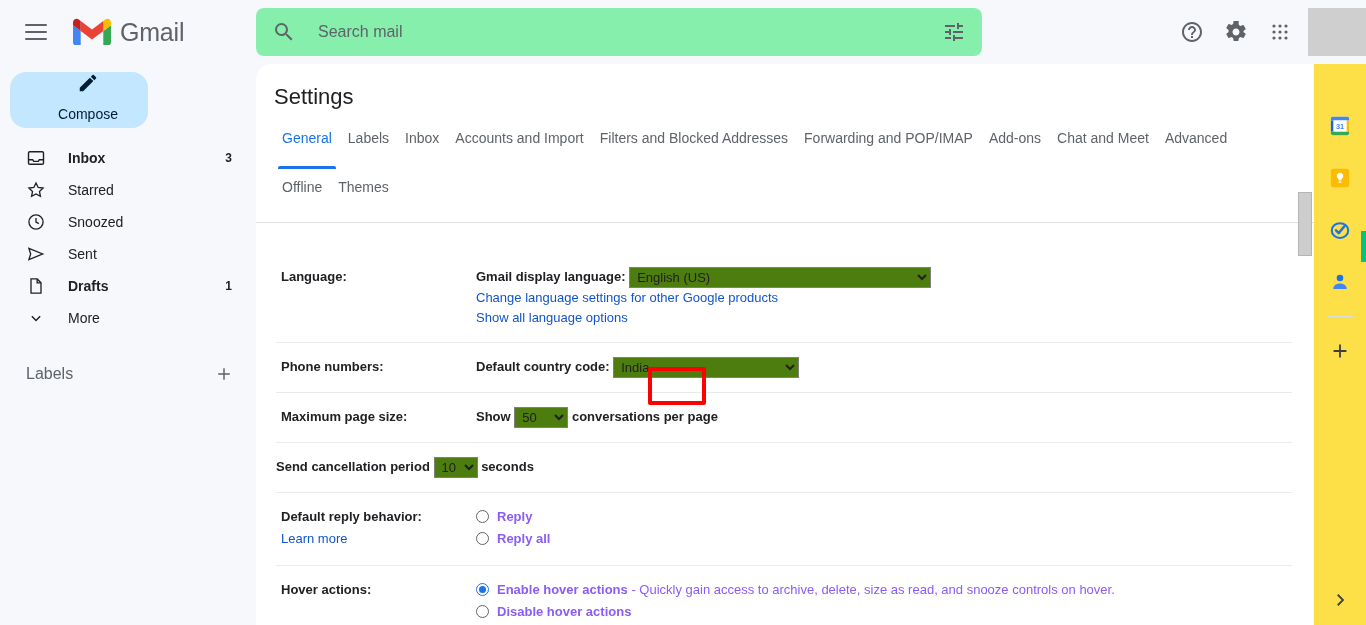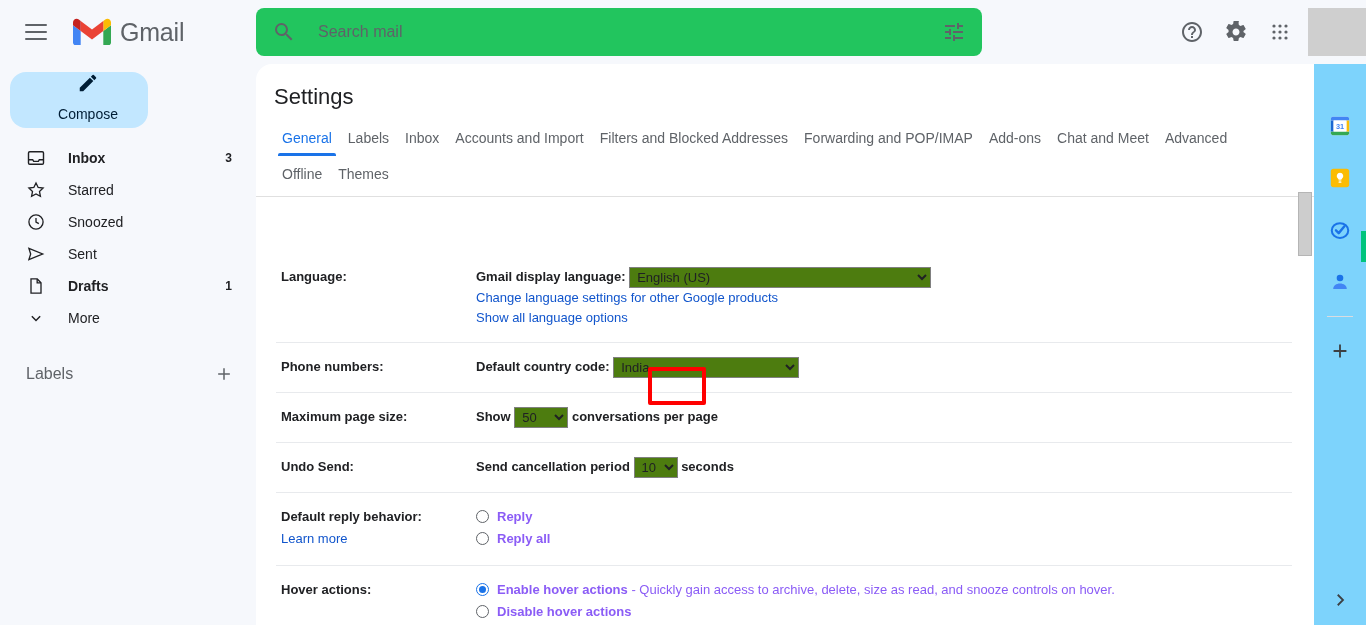--- a/index.html
+++ b/index.html
@@ -28,21 +28,21 @@
   .brand { display: flex; align-items: center; margin-left: 12px; gap: 8px; cursor: pointer; }
   .brand-mark { width: 40px; height: 30px; }
   .brand-text {
     font-size: 25px; color: #5f6368; letter-spacing: -0.2px;
     font-family: Liberation Sans, sans-serif;
   }
 
   .searchwrap {
     position: absolute; left: 256px; top: 8px;
     width: 726px; height: 48px;
-    background: #22c55e; border-radius: 8px;
+    background: #86efac; border-radius: 8px;
     display: flex; align-items: center; padding: 0 16px;
   }
   .search-icon { width: 24px; height: 24px; flex: none; color:#5f6368; cursor:pointer;}
   .search-input {
     flex: 1; border: none; outline: none; background: transparent;
     font-size: 16px; color: #202124; margin-left: 22px;
     font-family: "Liberation Sans", sans-serif;
   }
   .search-input::placeholder { color: #5f6368; }
   .tune-icon { width: 24px; height: 24px; color:#5f6368; cursor:pointer; flex:none;}
@@ -94,21 +94,21 @@
     font-size: 22px; color: #202124; font-weight: normal;
     padding: 20px 0 0 18px;
   }
   .tabs {
     padding: 14px 0 0 18px;
     display: flex; flex-wrap: wrap; align-items: flex-start;
     column-gap: 0px;
   }
   .tab {
     font-size: 14px; color: #5f6368; cursor: pointer;
-    padding: 6px 8px 10px 8px; position: relative; white-space: nowrap;
+    padding: 6px 8px 23px 8px; position: relative; white-space: nowrap;
   }
   .tab.active { color: #1a73e8; }
   .tab.active::after {
     content: ""; position: absolute; left: 4px; right: 4px; bottom: 0;
     height: 3px; background: #1a73e8; border-radius: 2px 2px 0 0;
   }
   .tabs-row2 { padding: 4px 0 0 18px; display: flex; }
 
   .divider-full { height: 1px; background: #e0e0e0; margin: 4px 0 0 0; }
 
@@ -172,21 +172,21 @@
     width: 14px; height: 370px; background: transparent;
   }
   .vthumb {
     position: absolute; left: 0; top: 0; width: 14px; height: 64px;
     background: #cdcdcd; border: 1px solid #b5b5b5; cursor: pointer;
   }
 
   
   .rightpanel {
     position: absolute; right: 0; top: 64px; width: 52px; height: 561px;
-    background: #7dd3fc; display: flex; flex-direction: column; align-items: center;
+    background: #fde047; display: flex; flex-direction: column; align-items: center;
   }
   .rp-icon {
     width: 40px; height: 40px; margin-top: 12px; border-radius: 50%;
     display: flex; align-items: center; justify-content: center; cursor: pointer;
   }
   .rp-sep { width: 26px; height: 1px; background: #dadce0; margin: 14px 0 0 0; }
   .rp-bottom { position: absolute; bottom: 16px; left: 0; width: 52px; display:flex; justify-content:center;}
   .green-tab {
     position: absolute; right: 0; top: 231px; width: 5px; height: 31px;
     background: #00c47d;
@@ -378,21 +378,20 @@
           <div class="scell-val">
             <span class="b">Show</span>
             <select class="gselect sel-pagesize">
               <option>50</option>
             </select>
             <span class="b">conversations per page</span>
           </div>
         </div>
 
         <div class="srow">
-          <div class="scell-label">Undo Send:</div>
           <div class="scell-val">
             <span class="b">Send cancellation period</span>
             <select class="gselect sel-undo">
               <option>10</option>
             </select>
             <span class="b">seconds</span>
           </div>
         </div>
 
         <div class="srow">

